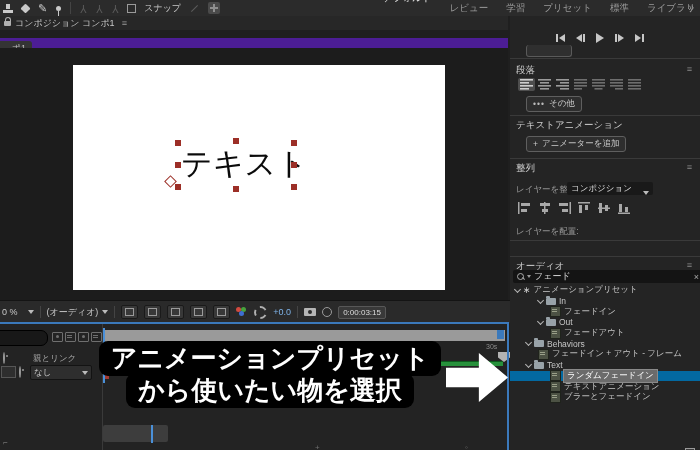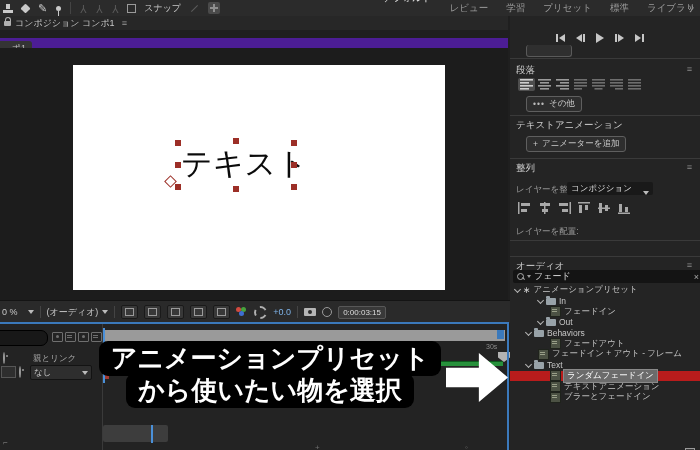--- a/index.html
+++ b/index.html
@@ -121,21 +121,21 @@
   
   #fx-search{position:absolute;left:3px;top:254px;width:182px;height:13px;background:#141414;border-radius:2px;
              display:flex;align-items:center;padding:0 4px;gap:3px;}
   .mag{width:5px;height:5px;border:1.2px solid #aaa;border-radius:50%;position:relative;}
   .mag::after{content:'';position:absolute;left:4px;top:4px;width:3px;height:1.2px;background:#aaa;transform:rotate(45deg);}
   .chev-sm{width:0;height:0;border-left:2.5px solid transparent;border-right:2.5px solid transparent;border-top:3px solid #999;}
   #fx-clear{margin-left:auto;color:#aaa;}
   #fx-tree{position:absolute;left:0;top:269px;width:190px;}
   .trow{height:10.7px;display:flex;align-items:center;gap:3px;font-size:8.5px;color:#c6c6c6;white-space:nowrap;}
   .lvl0{padding-left:5px;}.lvl1{padding-left:16px;}.lvl2{padding-left:28px;}.lvl3{padding-left:40px;}
-  .trow.selected{background:#b91c1c;}
+  .trow.selected{background:#0369a1;}
   .trow.selected .tlabel{background:#6b6b6b;color:#fff;padding:0 3px;outline:1px solid #8a8a8a;}
   .chev{width:4px;height:4px;border-left:1.3px solid #b5b5b5;border-bottom:1.3px solid #b5b5b5;transform:rotate(-45deg);margin-top:-2px;}
   .ficon{width:10px;height:7px;background:#98a2a8;border-radius:1px;position:relative;}
   .ficon::before{content:'';position:absolute;left:0;top:-2px;width:4px;height:2px;background:#98a2a8;border-radius:1px 1px 0 0;}
   .picon{width:9px;height:9px;background:#4c5244;border:1px solid #1f231c;position:relative;}
   .picon::before{content:'';position:absolute;left:1px;top:2px;width:5px;height:1px;background:#9aa089;box-shadow:0 2px 0 #9aa089;}
   .star{color:#cfcfcf;font-size:9px;}
   #fx-newicon{position:absolute;right:5px;top:432px;width:8px;height:8px;border:1px solid #9a9a9a;background:#3a3a3a;}
 </style>
 </head>
@@ -453,29 +453,29 @@
         </div>
       <div class="trow lvl3">
           <span class="picon"></span>
           <span class="tlabel">フェードイン</span>
         </div>
       <div class="trow lvl2">
           <span class="chev"></span>
           <span class="ficon"></span>
           <span class="tlabel">Out</span>
         </div>
+      <div class="trow lvl3">
+          <span class="picon"></span>
+          <span class="tlabel">フェードアウト</span>
+        </div>
       <div class="trow lvl1">
           <span class="chev"></span>
           <span class="ficon"></span>
           <span class="tlabel">Behaviors</span>
         </div>
-      <div class="trow lvl3">
-          <span class="picon"></span>
-          <span class="tlabel">フェードアウト</span>
-        </div>
       <div class="trow lvl2">
           <span class="picon"></span>
           <span class="tlabel">フェードイン + アウト - フレーム</span>
         </div>
       <div class="trow lvl1">
           <span class="chev"></span>
           <span class="ficon"></span>
           <span class="tlabel">Text</span>
         </div>
       <div class="trow lvl3 selected">

